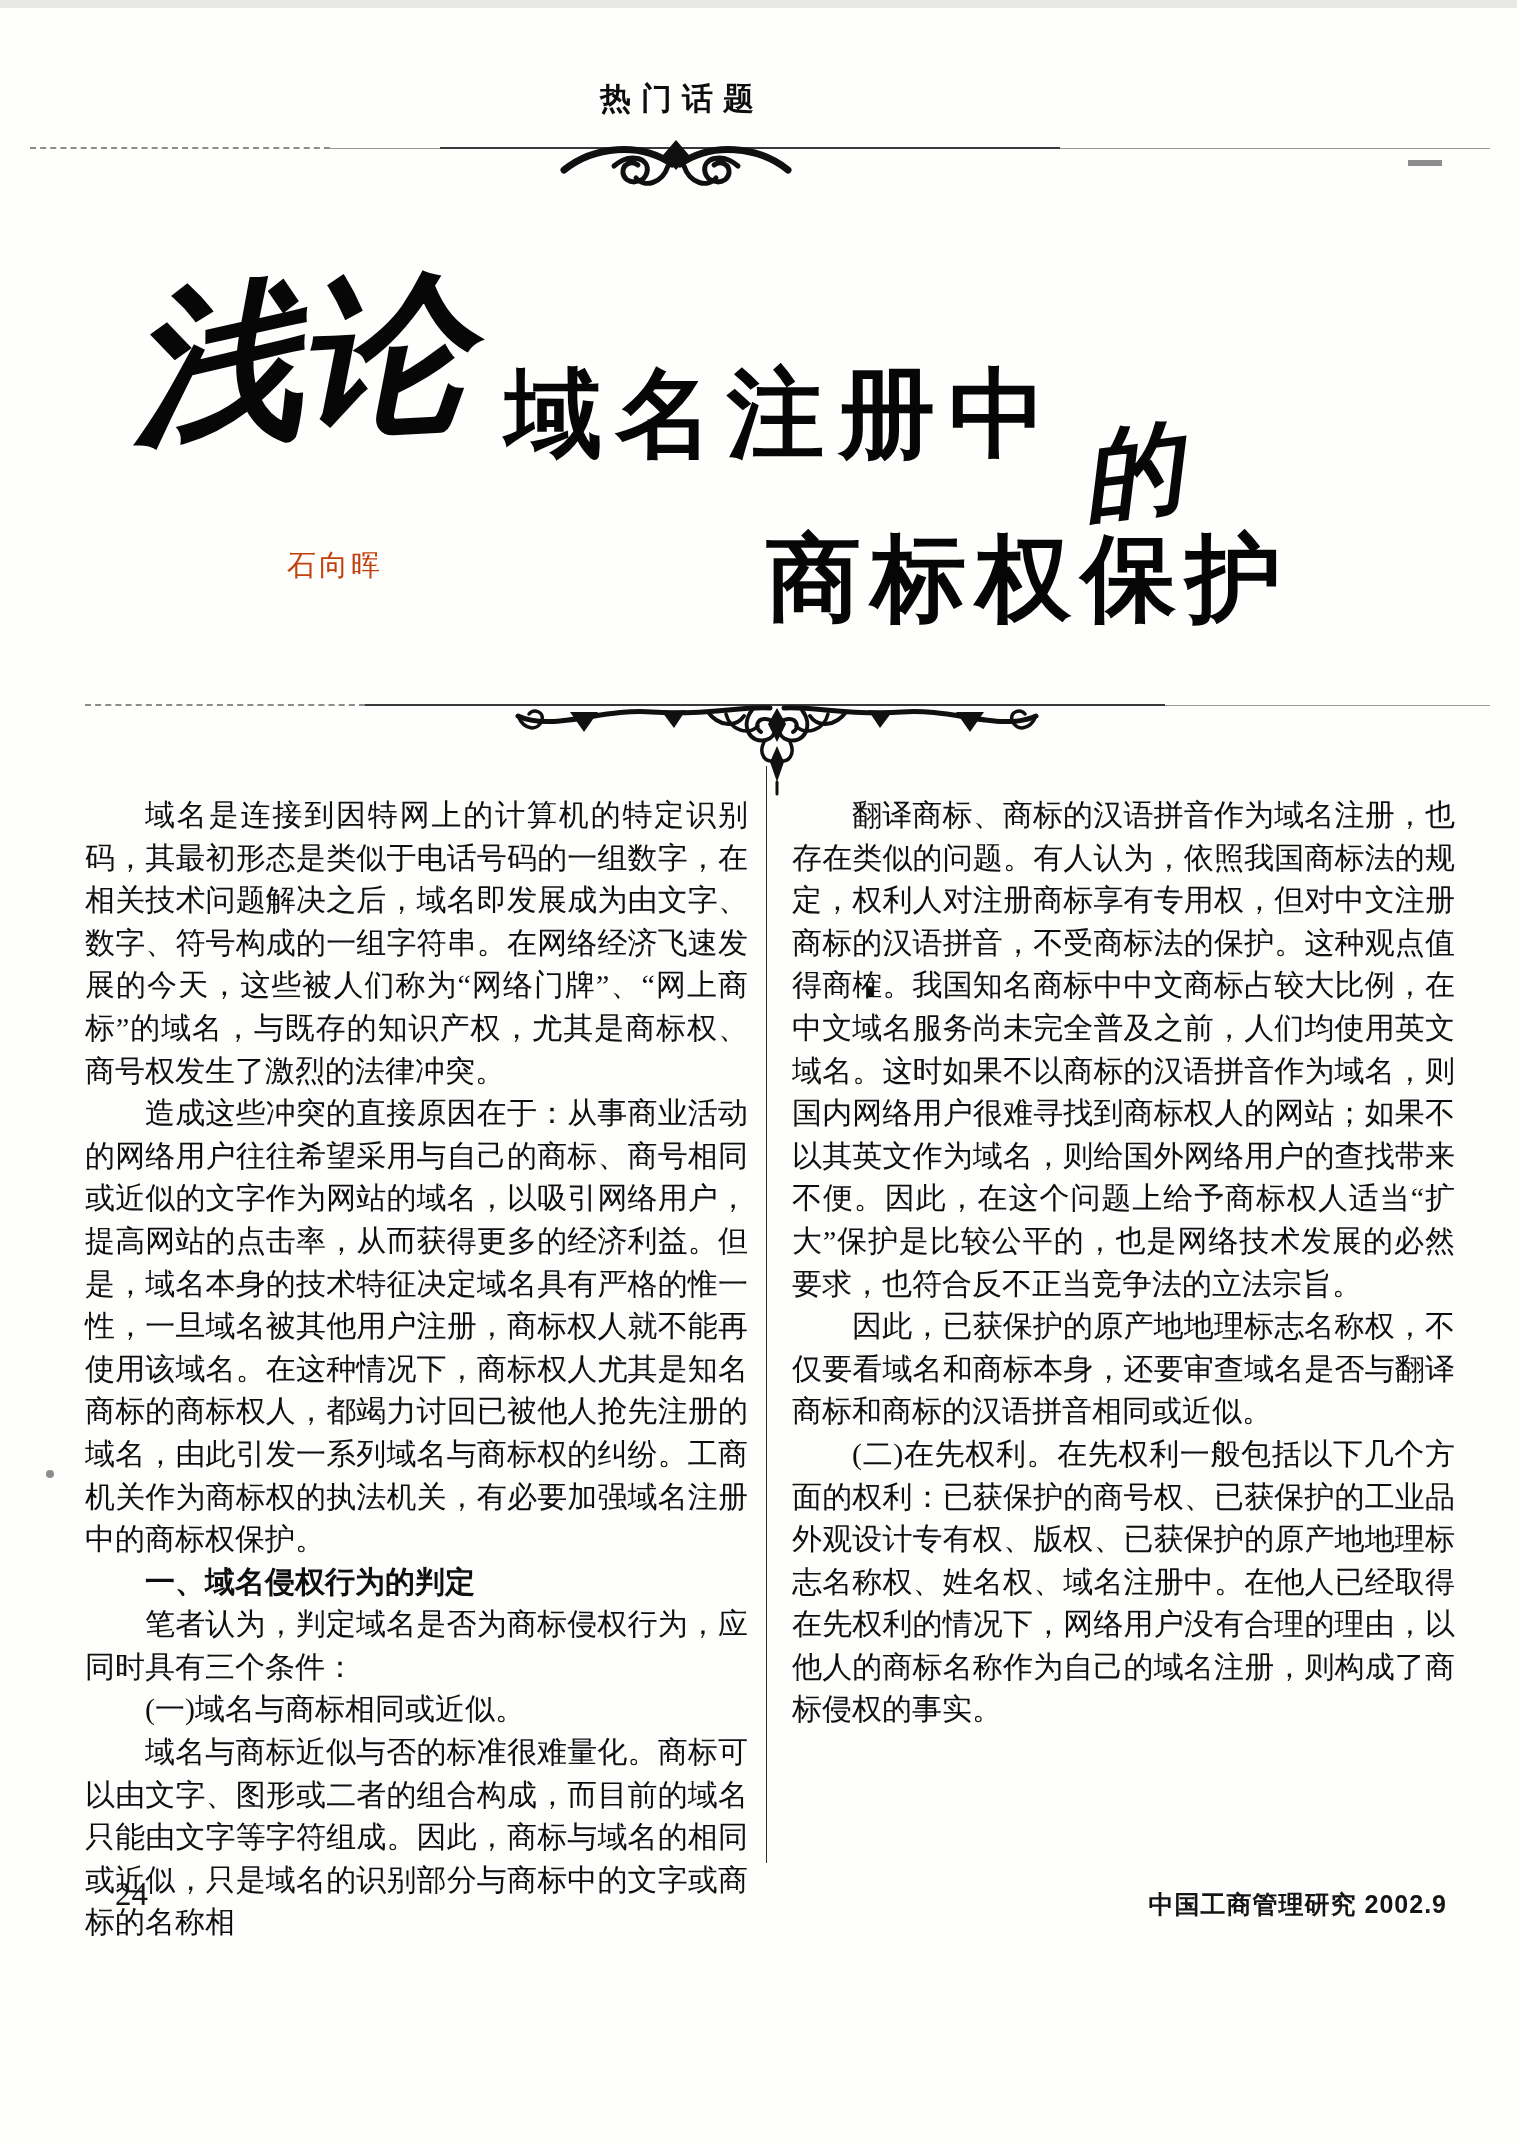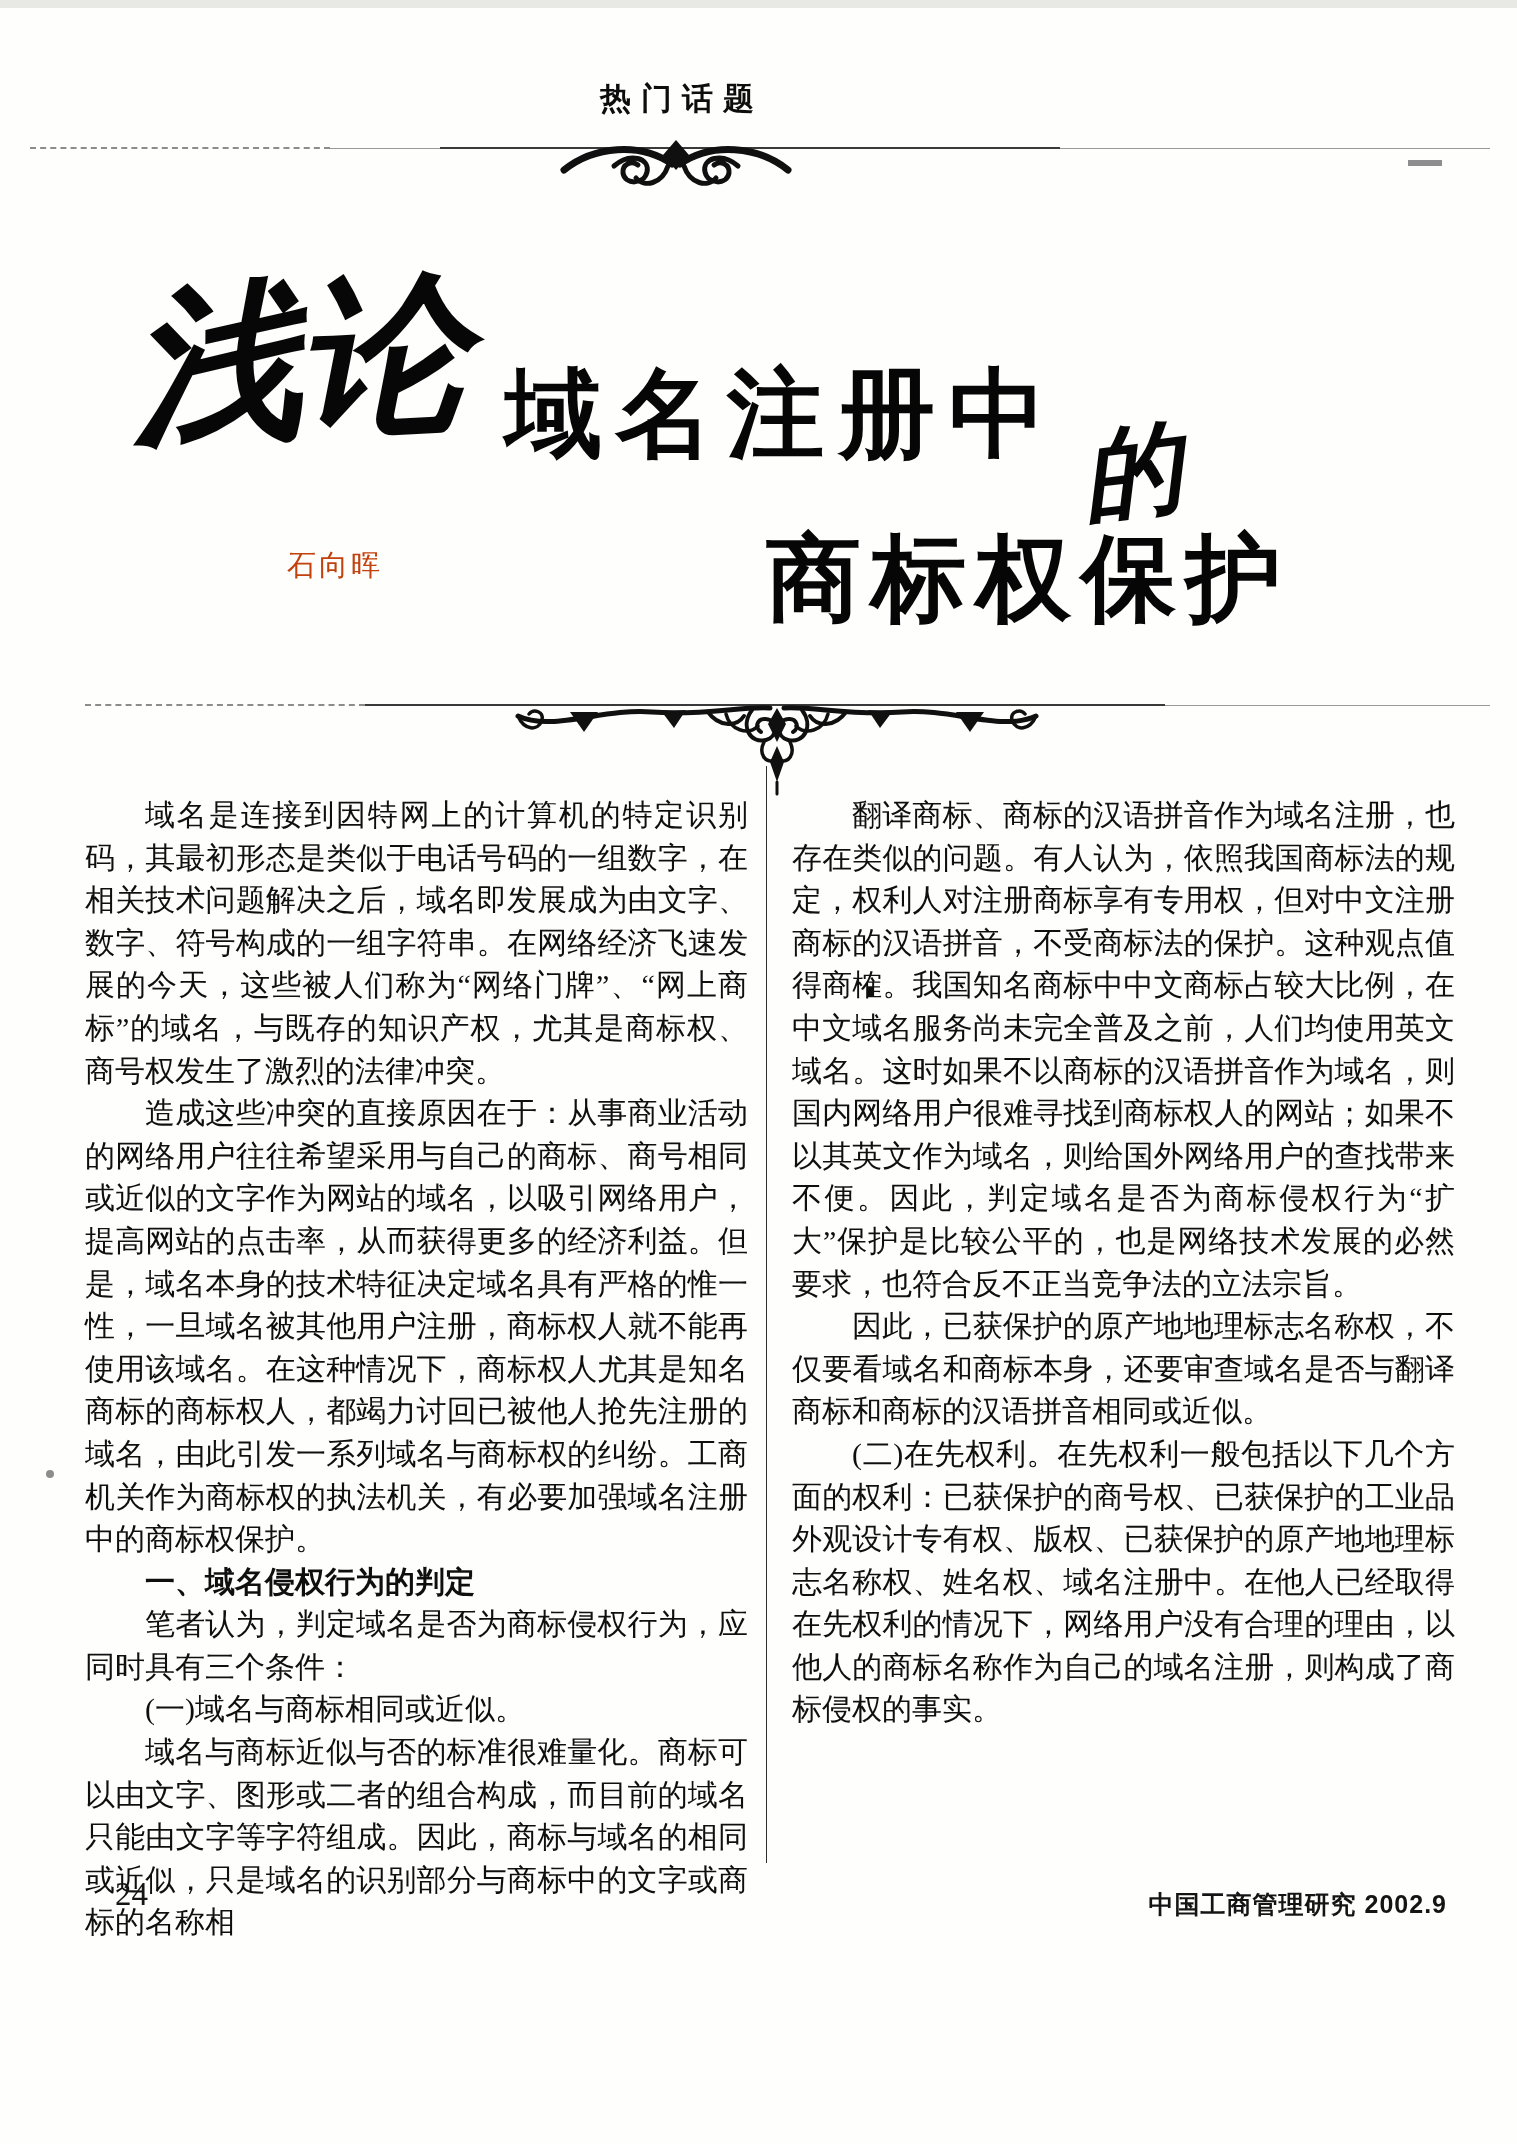--- a/index.html
+++ b/index.html
@@ -120,21 +120,21 @@
     <p>造成这些冲突的直接原因在于：从事商业活动的网络用户往往希望采用与自己的商标、商号相同或近似的文字作为网站的域名，以吸引网络用户，提高网站的点击率，从而获得更多的经济利益。但是，域名本身的技术特征决定域名具有严格的惟一性，一旦域名被其他用户注册，商标权人就不能再使用该域名。在这种情况下，商标权人尤其是知名商标的商标权人，都竭力讨回已被他人抢先注册的域名，由此引发一系列域名与商标权的纠纷。工商机关作为商标权的执法机关，有必要加强域名注册中的商标权保护。</p>
     <p class="bodyhead">一、域名侵权行为的判定</p>
     <p>笔者认为，判定域名是否为商标侵权行为，应同时具有三个条件：</p>
     <p>(一)域名与商标相同或近似。</p>
     <p>域名与商标近似与否的标准很难量化。商标可以由文字、图形或二者的组合构成，而目前的域名只能由文字等字符组成。因此，商标与域名的相同或近似，只是域名的识别部分与商标中的文字或商标的名称相</p>
   </div>
 
   <div class="colrule"></div>
 
   <div class="col col-right">
-    <p>翻译商标、商标的汉语拼音作为域名注册，也存在类似的问题。有人认为，依照我国商标法的规定，权利人对注册商标享有专用权，但对中文注册商标的汉语拼音，不受商标法的保护。这种观点值得商榷。我国知名商标中中文商标占较大比例，在中文域名服务尚未完全普及之前，人们均使用英文域名。这时如果不以商标的汉语拼音作为域名，则国内网络用户很难寻找到商标权人的网站；如果不以其英文作为域名，则给国外网络用户的查找带来不便。因此，判定域名是否为商标侵权行为“扩大”保护是比较公平的，也是网络技术发展的必然要求，也符合反不正当竞争法的立法宗旨。</p>
+    <p>翻译商标、商标的汉语拼音作为域名注册，也存在类似的问题。有人认为，依照我国商标法的规定，权利人对注册商标享有专用权，但对中文注册商标的汉语拼音，不受商标法的保护。这种观点值得商榷。我国知名商标中中文商标占较大比例，在中文域名服务尚未完全普及之前，人们均使用英文域名。这时如果不以商标的汉语拼音作为域名，则国内网络用户很难寻找到商标权人的网站；如果不以其英文作为域名，则给国外网络用户的查找带来不便。因此，在这个问题上给予商标权人适当“扩大”保护是比较公平的，也是网络技术发展的必然要求，也符合反不正当竞争法的立法宗旨。</p>
     <p>因此，已获保护的原产地地理标志名称权，不仅要看域名和商标本身，还要审查域名是否与翻译商标和商标的汉语拼音相同或近似。</p>
     <p>(二)在先权利。在先权利一般包括以下几个方面的权利：已获保护的商号权、已获保护的工业品外观设计专有权、版权、已获保护的原产地地理标志名称权、姓名权、域名注册中。在他人已经取得在先权利的情况下，网络用户没有合理的理由，以他人的商标名称作为自己的域名注册，则构成了商标侵权的事实。</p>
   </div>
 
   <div class="pagenum">24</div>
   <div class="journal">中国工商管理研究  2002.9</div>
 
   <div class="speck" style="top:152px;left:1408px;width:34px;height:6px;"></div>
   <div class="speck" style="top:1462px;left:46px;width:8px;height:8px;border-radius:50%;"></div>
 

